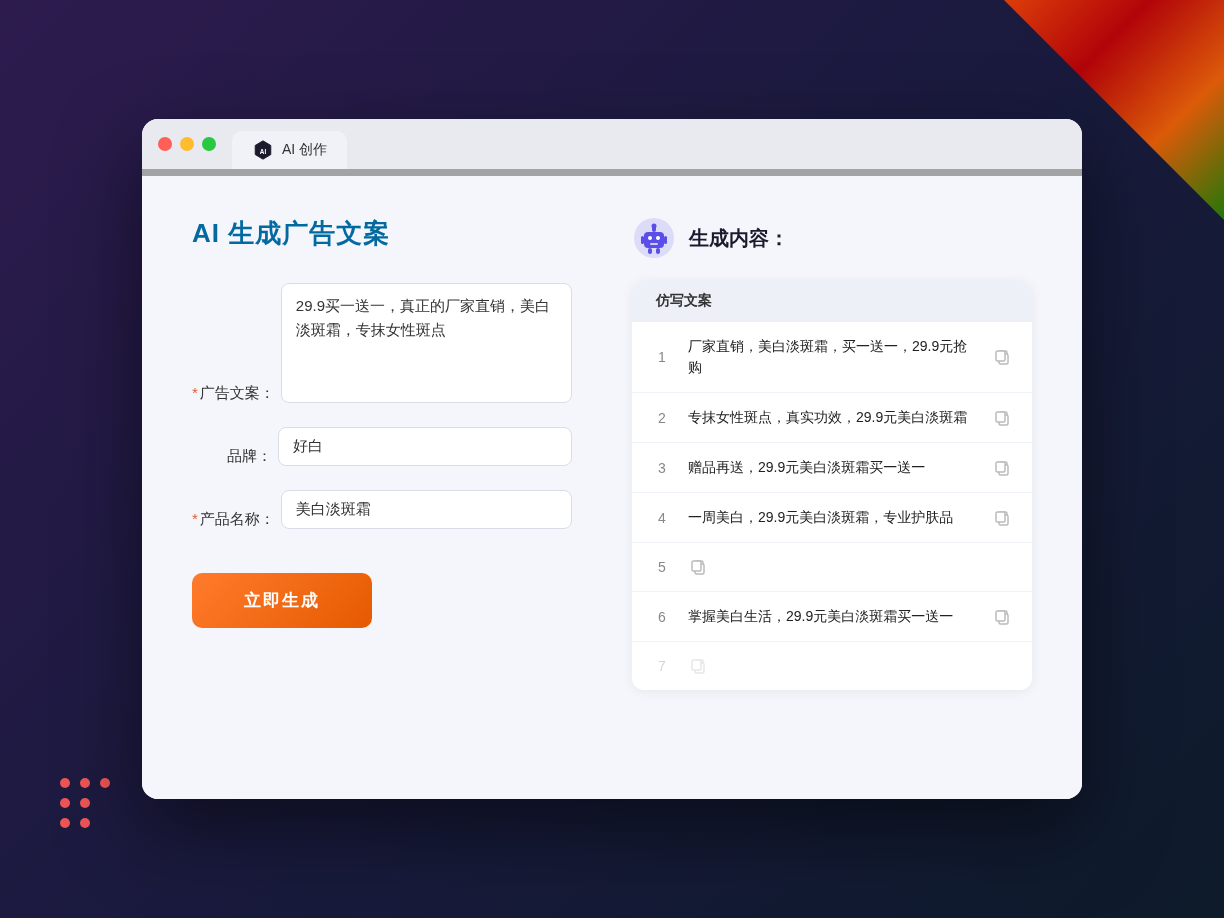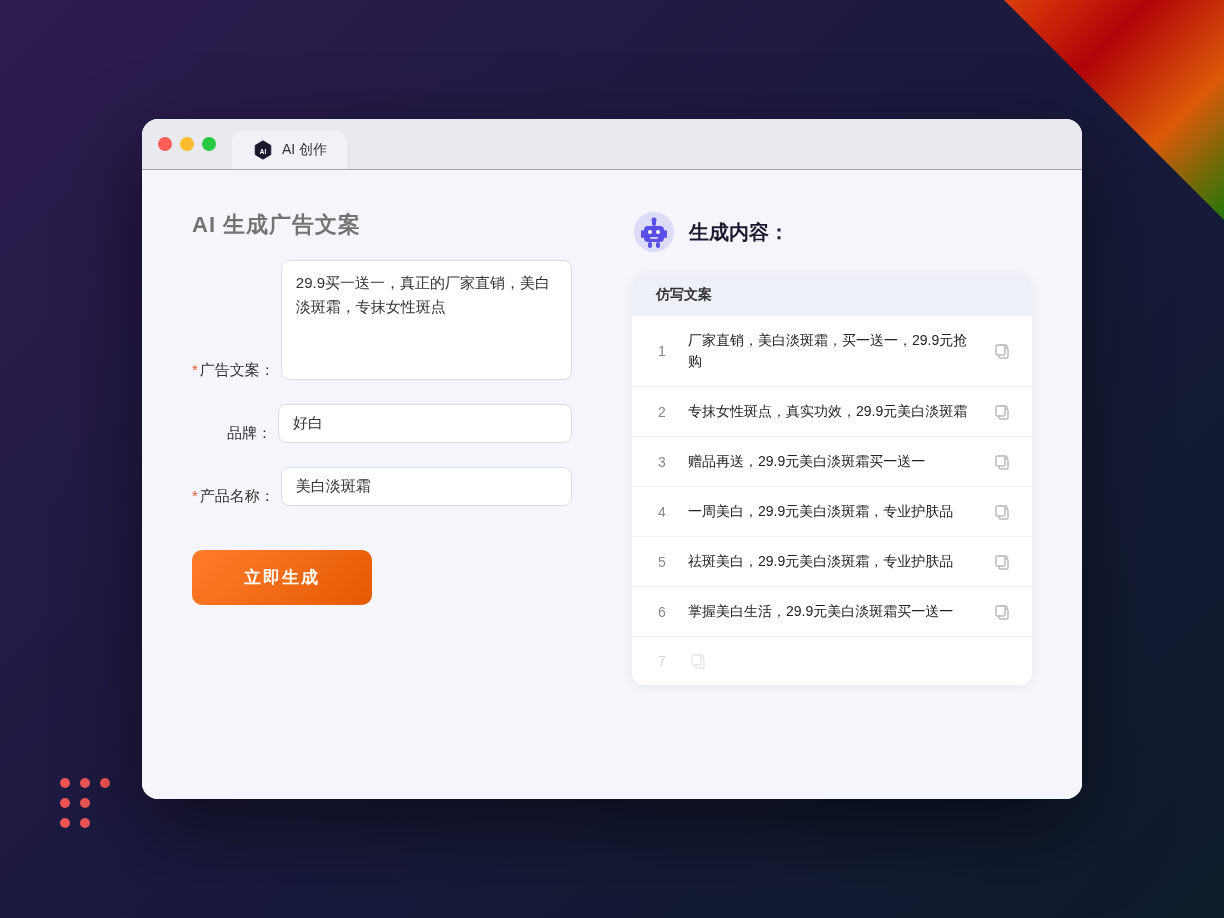--- a/index.html
+++ b/index.html
@@ -57,21 +57,21 @@
       border-radius: 16px;
       box-shadow: 0 30px 80px rgba(0,0,0,0.5);
       overflow: hidden;
       display: flex;
       flex-direction: column;
     }
 
     
     .browser-chrome {
       background: #e8eaf0;
-      border-bottom: 1px solid #a3a3a3;
+      border-bottom: 7px solid #a3a3a3;
       padding: 12px 16px 0;
       display: flex;
       align-items: center;
       gap: 16px;
     }
 
     .traffic-lights {
       display: flex;
       gap: 8px;
       align-items: center;
@@ -123,24 +123,24 @@
     }
 
     
     .left-panel {
       flex: 0 0 380px;
       display: flex;
       flex-direction: column;
     }
 
     .page-title {
-      font-size: 22px;
+      font-size: 26px;
       font-weight: 700;
-      color: #737373;
-      margin-bottom: 20px;
+      color: #0369a1;
+      margin-bottom: 32px;
       letter-spacing: 1px;
     }
 
     .form-group {
       display: flex;
       align-items: flex-end;
       margin-bottom: 24px;
       gap: 6px;
     }
 
@@ -387,21 +387,20 @@
       <span class="copy-icon">
         <svg viewBox="0 0 16 16" fill="none" stroke="currentColor" stroke-width="1.5">
           <rect x="5" y="5" width="9" height="10" rx="1.5" stroke="currentColor"></rect>
           <path d="M5 5V3.5A1.5 1.5 0 0 1 6.5 2h5A1.5 1.5 0 0 1 13 3.5V5" stroke="currentColor"></path>
           <rect x="2" y="2" width="9" height="10" rx="1.5" fill="white" stroke="currentColor"></rect>
         </svg>
       </span>
     </div>
             <div class="result-row">
       <span class="row-num">5</span>
-      <span class="row-text">祛斑美白，29.9元美白淡斑霜，专业护肤品</span>
       <span class="copy-icon">
         <svg viewBox="0 0 16 16" fill="none" stroke="currentColor" stroke-width="1.5">
           <rect x="5" y="5" width="9" height="10" rx="1.5" stroke="currentColor"></rect>
           <path d="M5 5V3.5A1.5 1.5 0 0 1 6.5 2h5A1.5 1.5 0 0 1 13 3.5V5" stroke="currentColor"></path>
           <rect x="2" y="2" width="9" height="10" rx="1.5" fill="white" stroke="currentColor"></rect>
         </svg>
       </span>
     </div>
             <div class="result-row">
       <span class="row-num">6</span>

